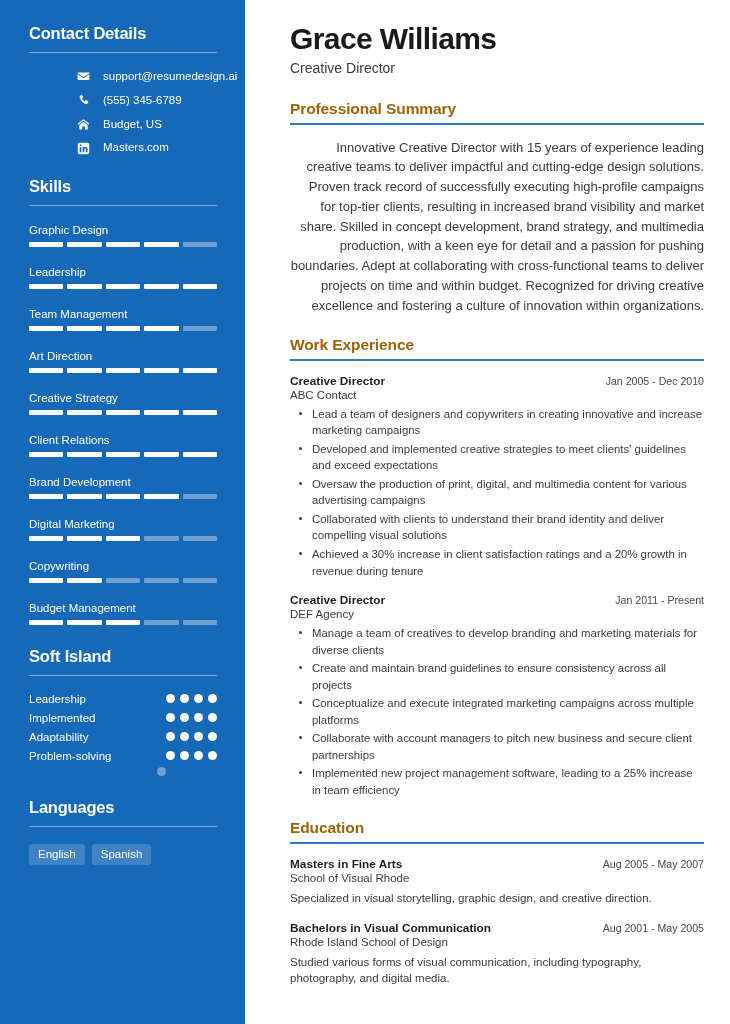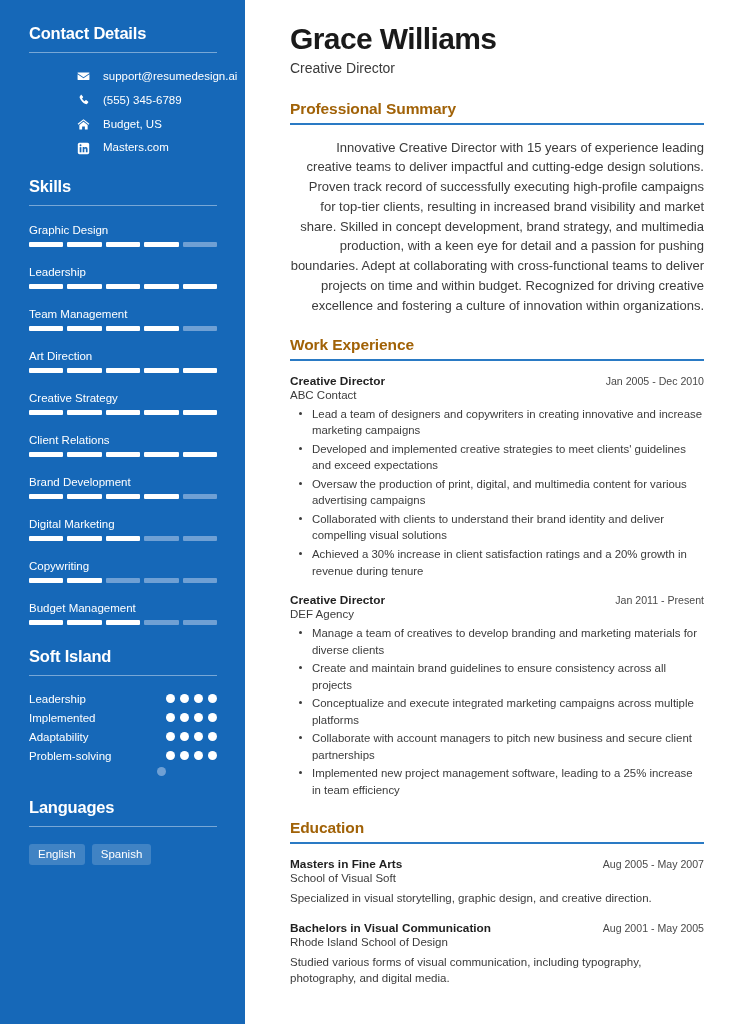--- a/index.html
+++ b/index.html
@@ -458,21 +458,21 @@
 
     <section class="section">
       <div class="sec-title">Education</div>
       <div class="sec-rule"></div>
       <div id="edu-list">
           <div class="entry">
             <div class="entry-head">
               <span class="entry-title">Masters in Fine Arts</span>
               <span class="entry-date">Aug 2005 - May 2007</span>
             </div>
-            <div class="entry-org">School of Visual Soft</div>
+            <div class="entry-org">School of Visual Rhode</div>
             <div class="edu-desc">Specialized in visual storytelling, graphic design, and creative direction.</div>
           </div>
           <div class="entry">
             <div class="entry-head">
               <span class="entry-title">Bachelors in Visual Communication</span>
               <span class="entry-date">Aug 2001 - May 2005</span>
             </div>
             <div class="entry-org">Rhode Island School of Design</div>
             <div class="edu-desc">Studied various forms of visual communication, including typography, photography, and digital media.</div>
           </div>

